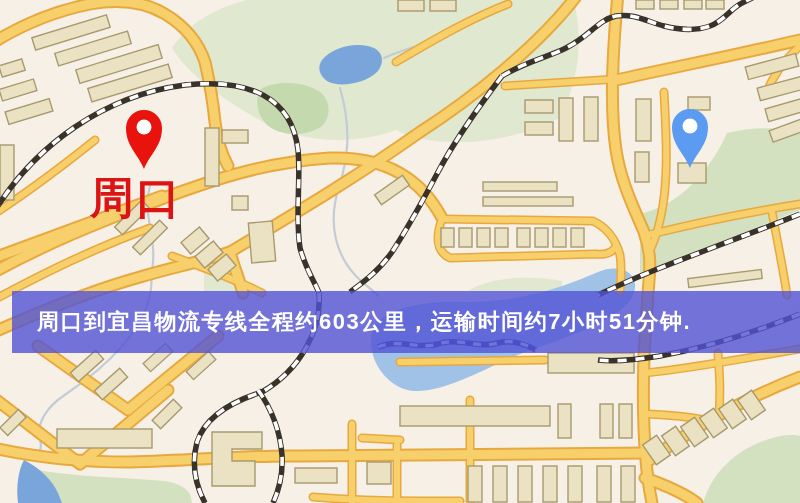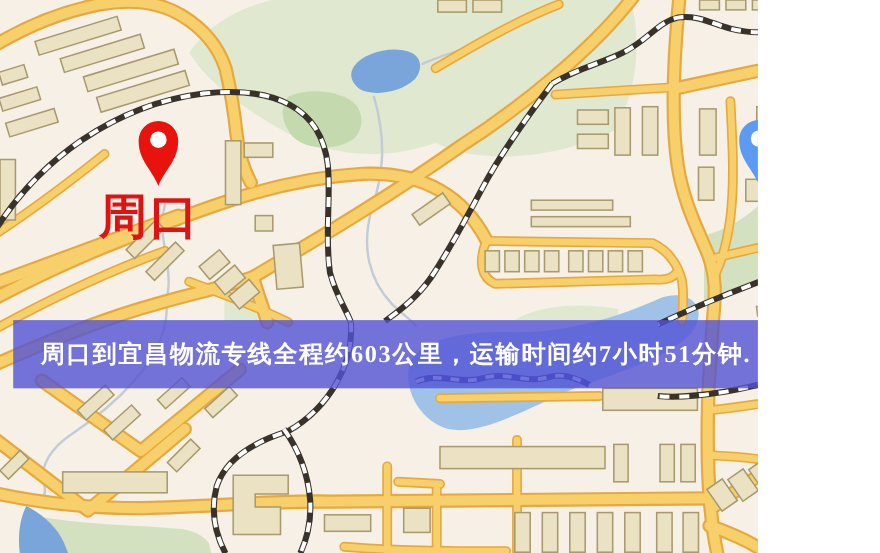--- a/index.html
+++ b/index.html
@@ -6,22 +6,22 @@
     --background:#f6f0e7; --park:#d3e1c0; --park-light:#e0e8d0; --park-dark:#c5d9ae;
     --water:#79a5da; --water-light:#9fc2e6; --stream:#c3ccd6;
     --road-casing:#e7a93f; --road-fill:#f8d06b;
     --rail-dark:#38322a; --rail-navy:#2c3e92;
     --building-fill:#ebe2c4; --building-stroke:#a89a6e;
     --origin-pin:#e8130c; --origin-label:#dc1413;
     --destination-pin:#5b9bf2; --destination-label:#2339cf;
     --banner-bg:rgba(83,82,213,0.8); --banner-text:#ffffff;
   }
   html,body{margin:0;padding:0;background:#ffffff;}
-  .stage{position:relative;width:689px;height:503px;overflow:hidden;
-         font-family:Liberation Serif, serif;}
+  .stage{position:relative;width:800px;height:503px;overflow:hidden;
+         font-family:Liberation Sans, sans-serif;}
   .stage svg.map{position:absolute;left:0;top:0;}
   
   .bg{fill:var(--background);}
   .park{fill:var(--park);stroke:none;}
   .park-light{fill:var(--park-light);}
   .park-dark{fill:var(--park-dark);}
   .water{fill:var(--water);}
   .water-light{fill:var(--water-light);}
   .stream{fill:none;stroke:var(--stream);stroke-width:2.2;stroke-linecap:round;}
   .rc{fill:none;stroke:var(--road-casing);stroke-width:13;stroke-linecap:round;stroke-linejoin:round;}

